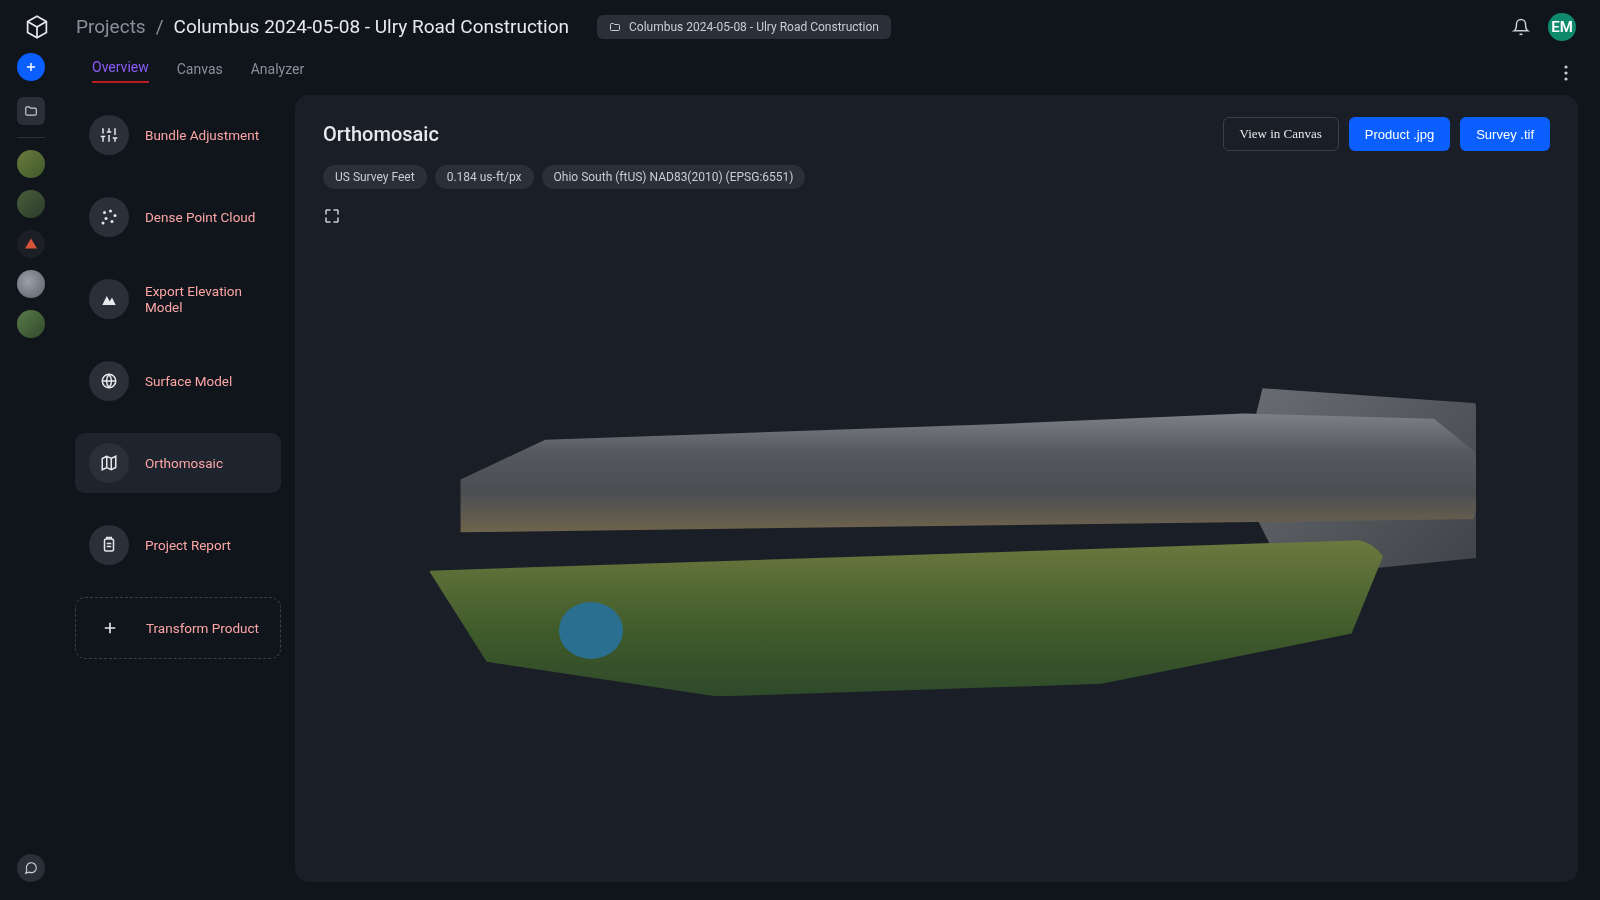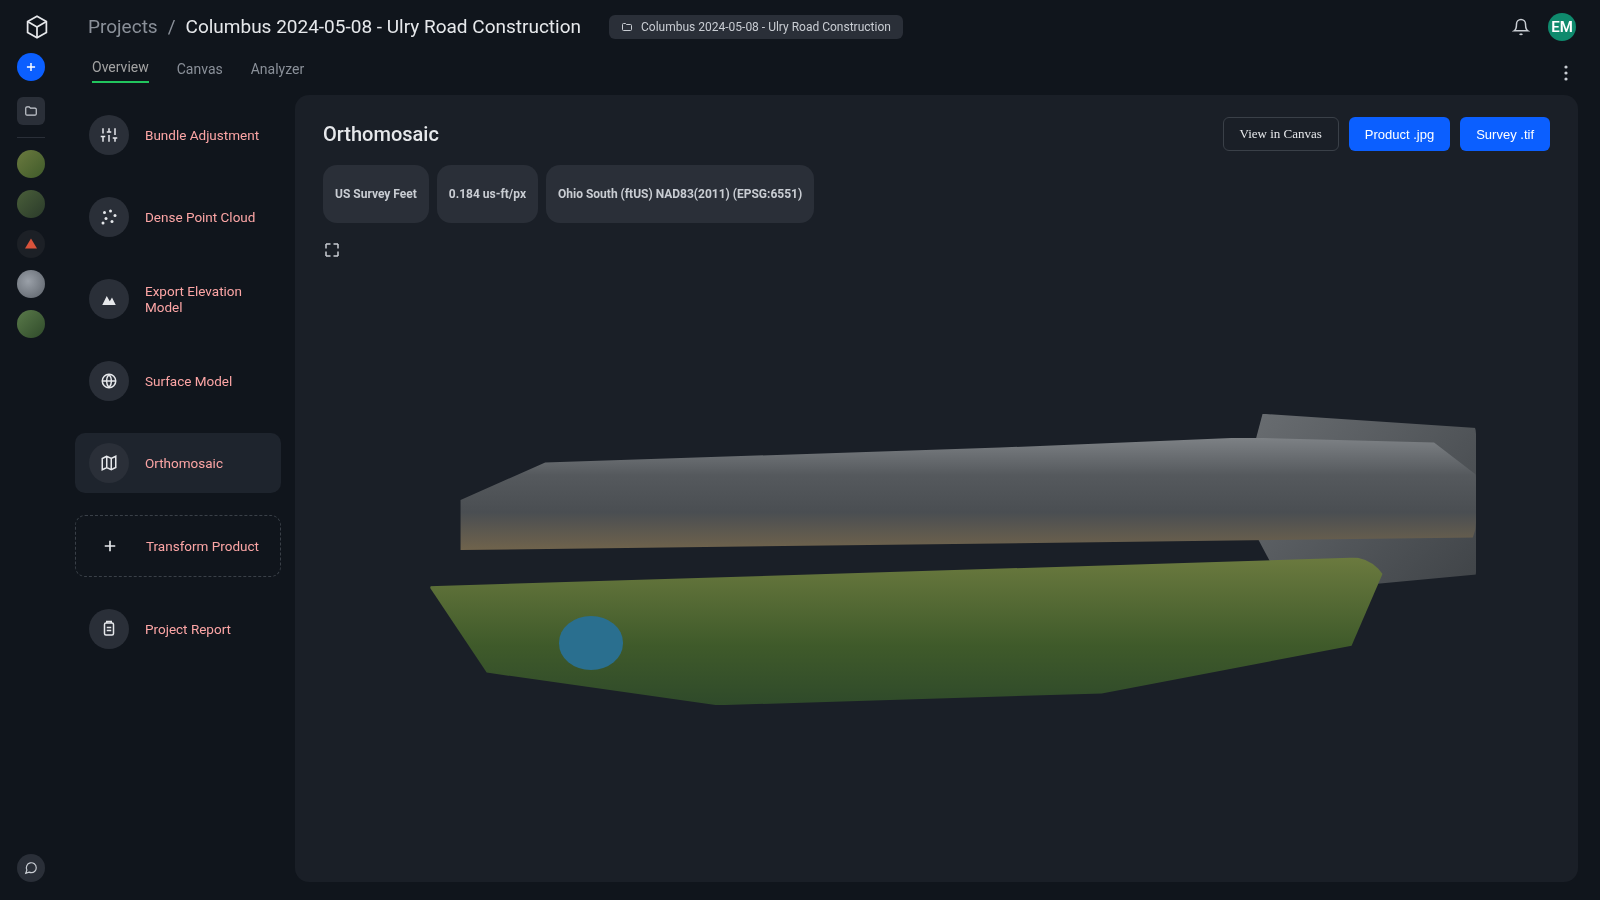--- a/index.html
+++ b/index.html
@@ -20,21 +20,21 @@
     padding: 0 24px 0 24px;
     gap: 14px;
   }
   .logo {
     width: 26px; height: 26px;
     display: flex; align-items: center; justify-content: center;
   }
   .breadcrumb {
     display: flex; align-items: center; gap: 10px;
     font-size: 19px; font-weight: 400;
-    margin-left: 24px;
+    margin-left: 12px;
   }
   .breadcrumb .dim { color: #8a9099; }
   .breadcrumb .sep { color: #8a9099; }
   .folder-chip {
     background: #2a2f38;
     border-radius: 6px;
     padding: 5px 12px;
     display: inline-flex; align-items: center; gap: 8px;
     color: #c9cdd3; font-size: 12px;
     margin-left: 14px;
@@ -52,21 +52,21 @@
   .tabs-row {
     height: 30px;
     display: flex; align-items: flex-end;
     padding: 0 24px 0 92px;
     gap: 28px;
     position: relative;
   }
   .tab {
     font-size: 14px; color: #8a9099; padding-bottom: 6px; cursor: pointer;
   }
-  .tab.active { color: #a3a3a3; border-bottom: 2px solid #22c55e; text-align: right; }
+  .tab.active { color: #8b5cf6; border-bottom: 2px solid #b91c1c; text-align: right; }
   .kebab {
     margin-left: auto; color: #c9cdd3; cursor: pointer;
     width: 20px; height: 20px; display:flex; align-items:center; justify-content:center;
   }
 
   
   .left-rail {
     position: absolute;
     left: 0; top: 0; bottom: 0;
     width: 62px;
@@ -158,21 +158,21 @@
   .content-actions { margin-left: auto; display:flex; gap: 10px; }
   .btn {
     padding: 8px 16px; border-radius: 6px; font-size: 13px;
     border: none; cursor: pointer;
   }
   .btn.ghost { background: transparent; border: 1px solid #3a4048; color: #e6e8eb; font-family: Liberation Serif, serif; }
   .btn.primary { background: #0b5fff; color: #fff; }
   .chip-row { display:flex; gap: 8px; margin-top: 14px; }
   .chip {
     background: #2a2f38; color: #c9cdd3;
-    padding: 22px 12px; border-radius: 14px; font-size: 12px; font-weight: bold;
+    padding: 5px 12px; border-radius: 14px; font-size: 12px;
   }
   .expand-btn {
     margin-top: 18px; width: 24px; height: 24px;
     color: #c9cdd3; cursor: pointer;
   }
 
   
   .ortho-stage {
     flex: 1;
     display:flex; align-items:center; justify-content:center;
@@ -331,55 +331,55 @@
 
     <div class="product-item selected">
       <div class="product-icon">
         <svg width="18" height="18" viewBox="0 0 24 24" fill="none" stroke="#e6e8eb" stroke-width="2">
             <path d="M9 3L3 6v15l6-3 6 3 6-3V3l-6 3-6-3zM9 3v15M15 6v15"></path>
           </svg>
       </div>
       <span class="product-label">Orthomosaic</span>
     </div>
 
-    <div class="product-item product-dashed">
-      <div class="product-icon">
-        <svg width="18" height="18" viewBox="0 0 24 24" fill="none" stroke="#e6e8eb" stroke-width="2.2">
-            <path d="M12 5v14M5 12h14"></path>
-          </svg>
-      </div>
-      <span class="product-label">Transform Product</span>
-    </div>
-
     <div class="product-item">
       <div class="product-icon">
         <svg width="18" height="18" viewBox="0 0 24 24" fill="none" stroke="#e6e8eb" stroke-width="2">
             <rect x="6" y="4" width="12" height="16" rx="2"></rect>
             <path d="M9 4V2h6v2M9 10h6M9 14h6"></path>
           </svg>
       </div>
       <span class="product-label">Project Report</span>
+    </div>
+
+    <div class="product-item product-dashed">
+      <div class="product-icon">
+        <svg width="18" height="18" viewBox="0 0 24 24" fill="none" stroke="#e6e8eb" stroke-width="2.2">
+            <path d="M12 5v14M5 12h14"></path>
+          </svg>
+      </div>
+      <span class="product-label">Transform Product</span>
     </div>
 
   </div>
 
   <div class="content-card">
     <div class="content-header">
       <div class="content-title">Orthomosaic</div>
       <div class="content-actions">
         <button class="btn ghost">View in Canvas</button>
         <button class="btn primary">Product .jpg</button>
         <button class="btn primary">Survey .tif</button>
       </div>
     </div>
 
     <div class="chip-row">
       <div class="chip">US Survey Feet</div>
       <div class="chip">0.184 us-ft/px</div>
-      <div class="chip">Ohio South (ftUS) NAD83(2011) (EPSG:6551)</div>
+      <div class="chip">Ohio South (ftUS) NAD83(2010) (EPSG:6551)</div>
     </div>
 
     <div class="expand-btn">
       <svg width="18" height="18" viewBox="0 0 24 24" fill="none" stroke="#c9cdd3" stroke-width="2">
           <path d="M4 4h6M4 4v6M20 20h-6M20 20v-6M20 4h-6M20 4v6M4 20h6M4 20v-6"></path>
         </svg>
     </div>
 
     <div class="ortho-stage">
       <div class="ortho-shape">

